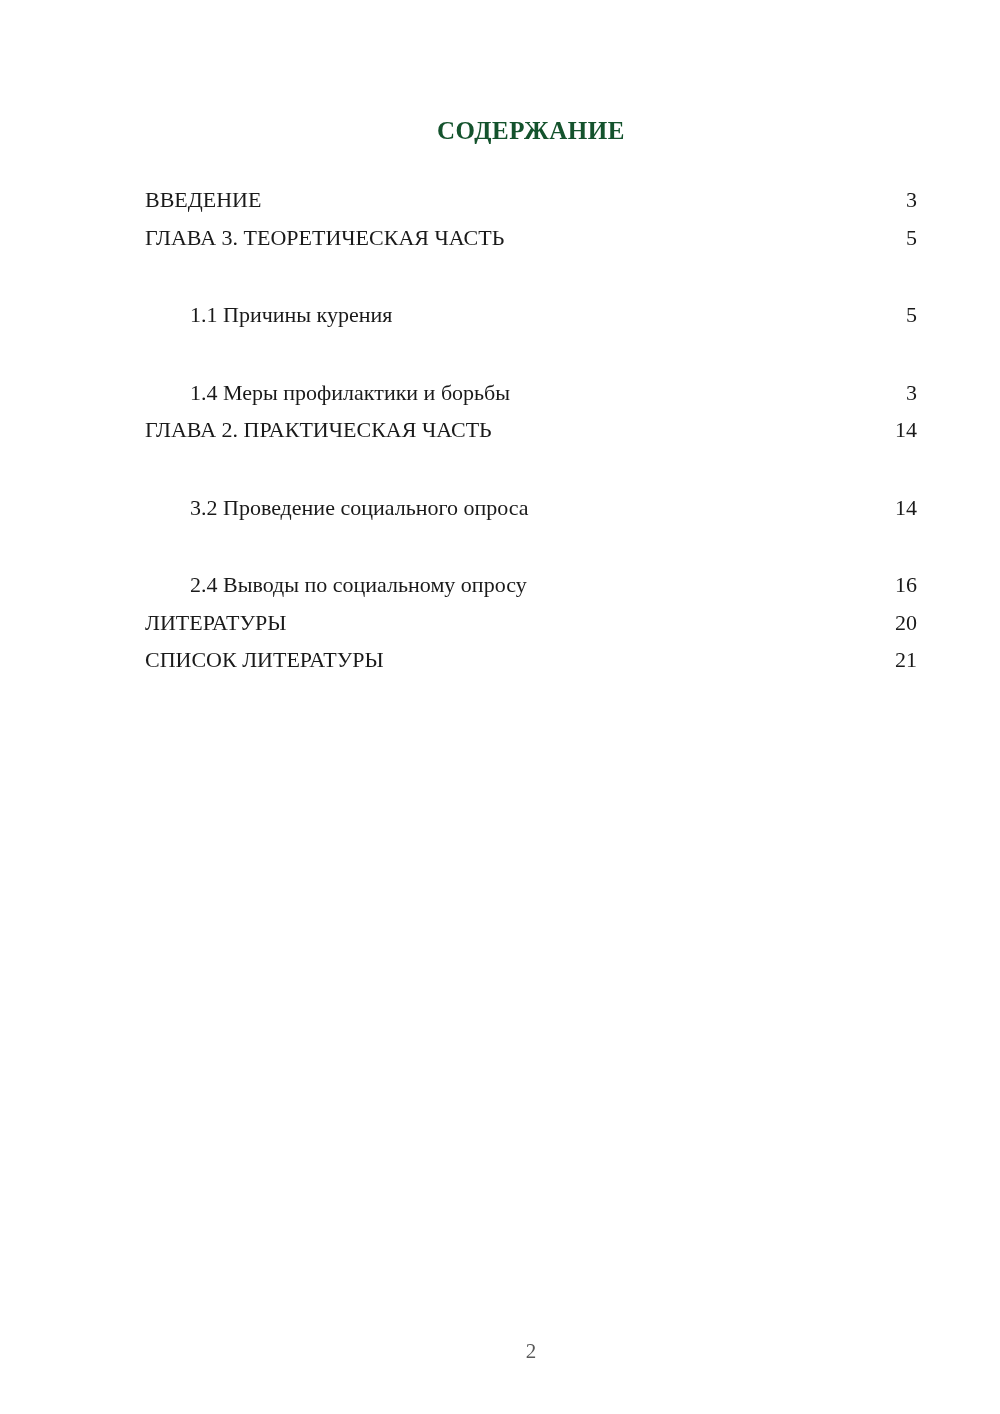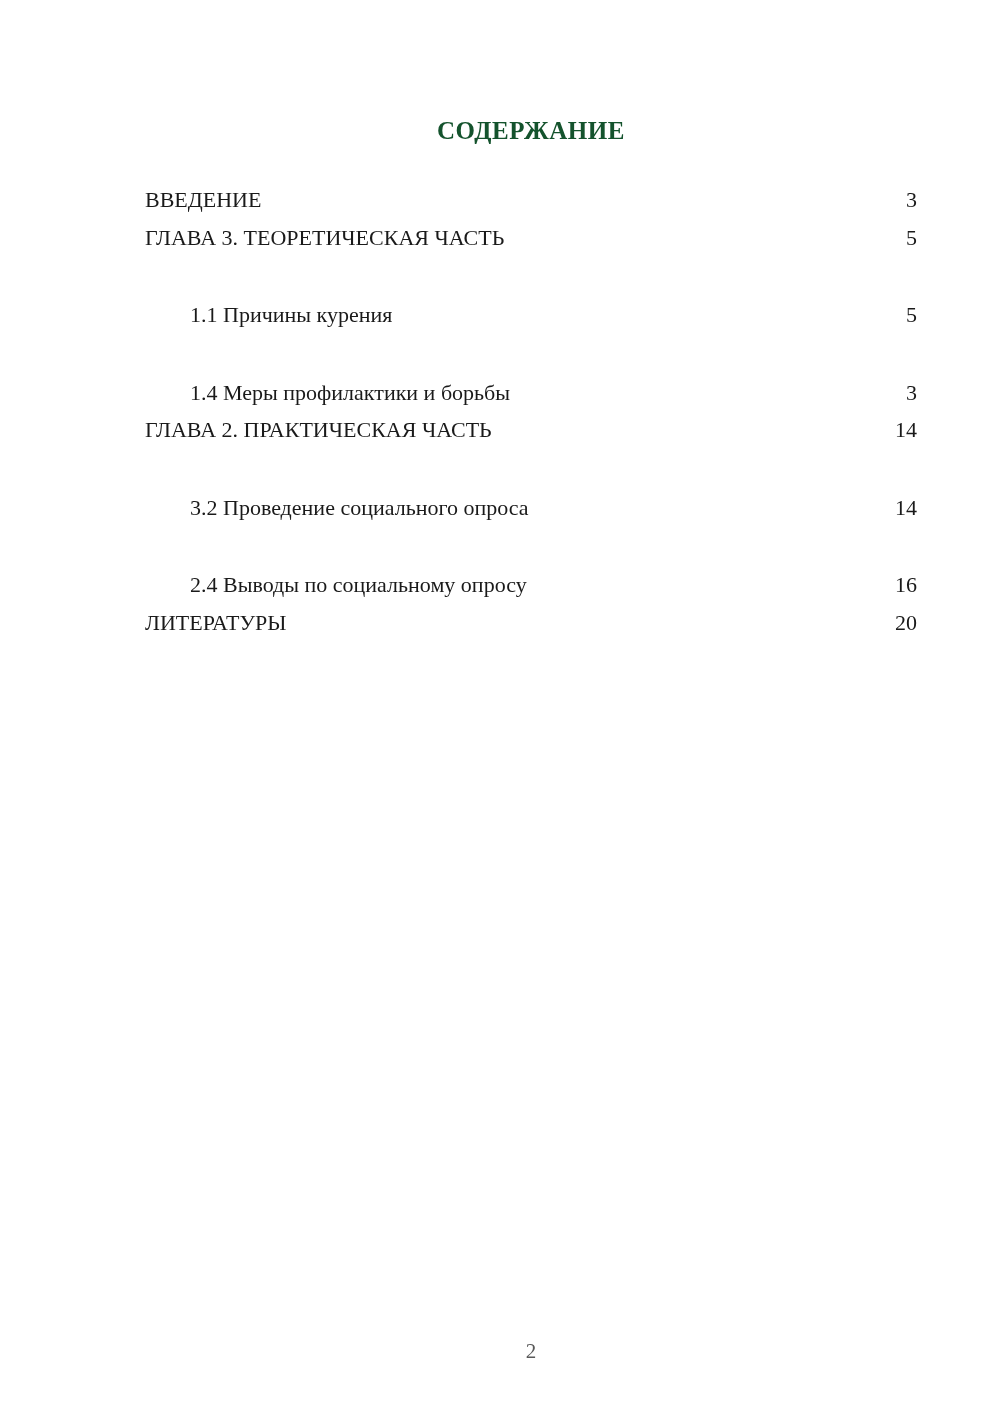--- a/index.html
+++ b/index.html
@@ -94,18 +94,22 @@
       <div class="toc-row lvl1">
         <span class="toc-label">2.4 Выводы по социальному опросу</span>
         <span class="toc-page">16</span>
       </div>
 
       <div class="toc-row lvl0">
         <span class="toc-label">ЛИТЕРАТУРЫ</span>
         <span class="toc-page">20</span>
       </div>
 
+      <div class="toc-row lvl0">
+        <span class="toc-label">СПИСОК ЛИТЕРАТУРЫ</span>
+        <span class="toc-page">21</span>
+      </div>
 
     </div>
   </div>
 
   <div class="footer">2</div>
 </div>
 
 </body></html>

